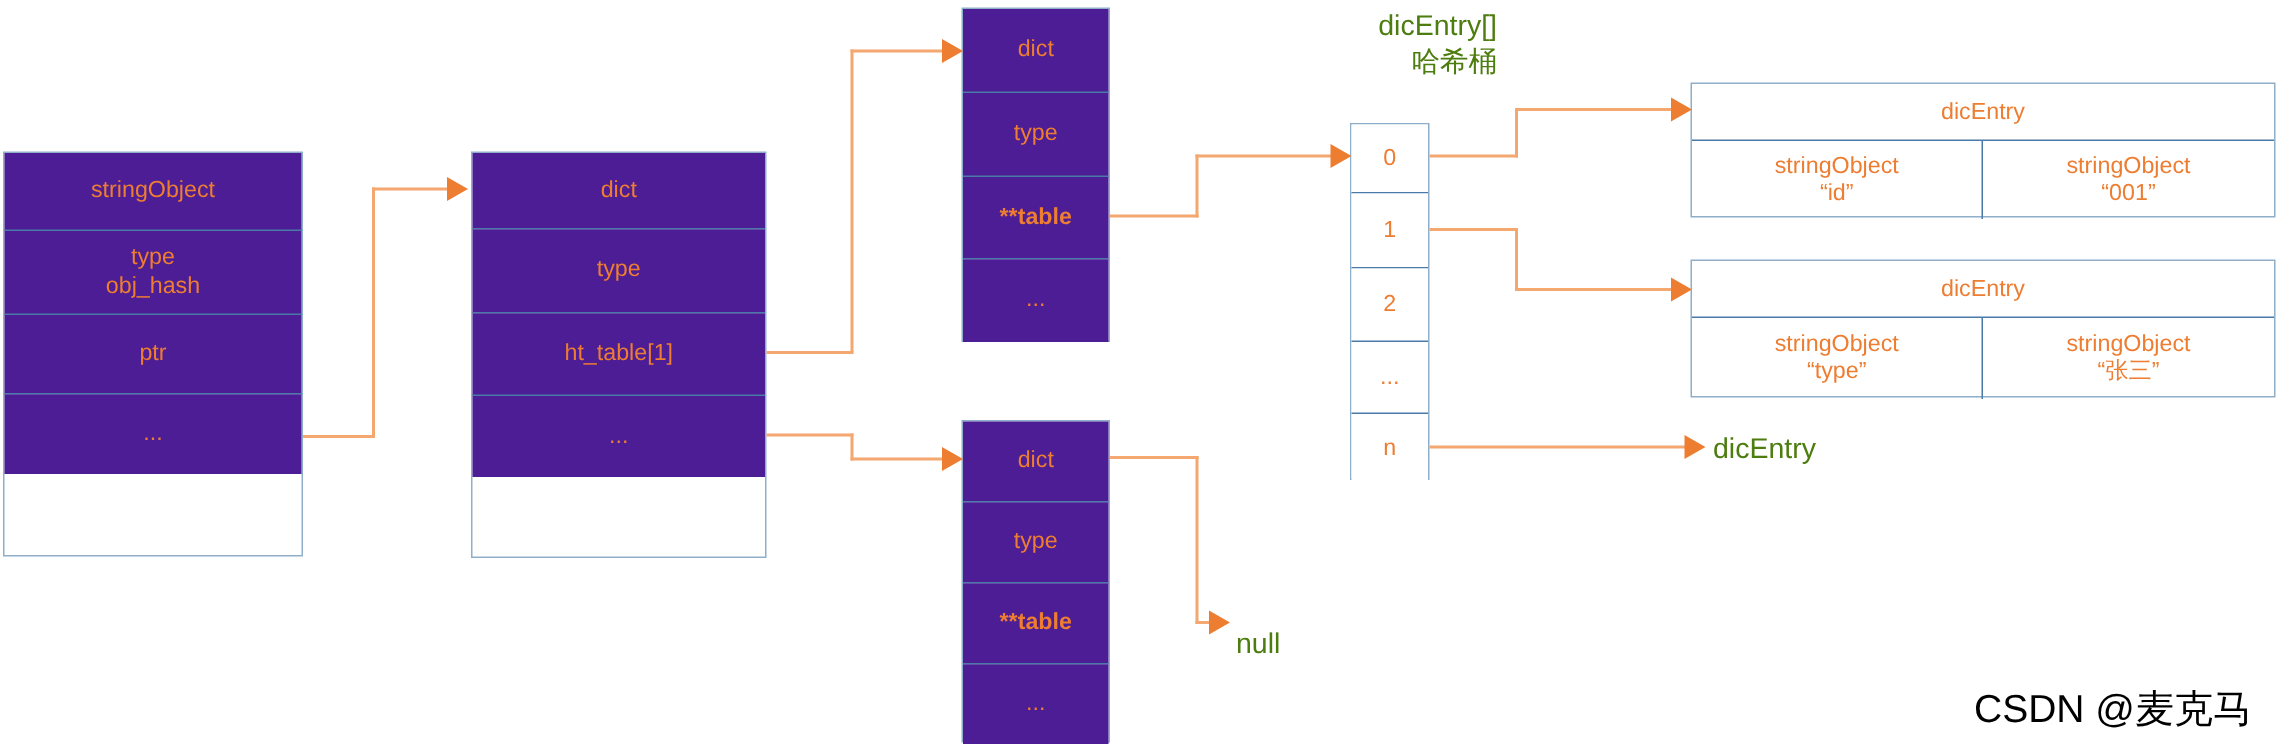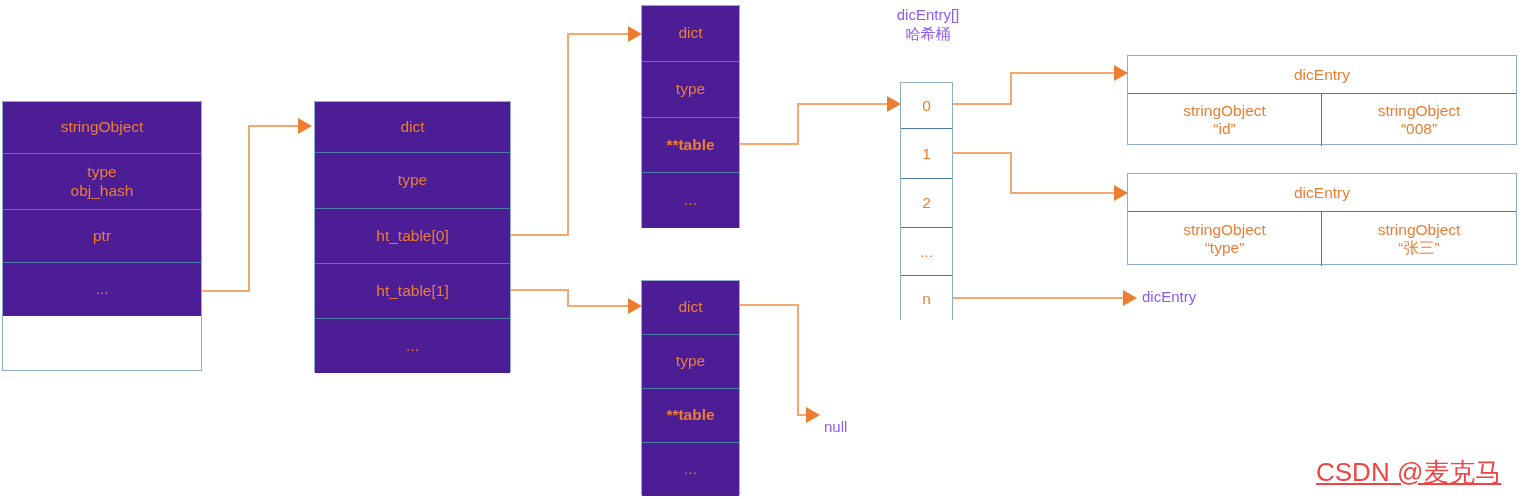--- a/index.html
+++ b/index.html
@@ -60,24 +60,24 @@
     flex:1 1 50%;
     display:flex; flex-direction:column;
     align-items:center; justify-content:center;
     color:#ED7D31; font-size:15.5px; line-height:1.18;
   }
   .entry-col.first { border-right:1.6px solid #4a7aa7; }
 
   
   .label {
     position:absolute;
-    color:#8b5cf6;
-    font-size:15px;
+    color:#4d7c0f;
+    font-size:19px;
     line-height:1.25;
-    text-align:center;
+    text-align:right;
     white-space:nowrap;
   }
 
   
   .hline, .vline {
     position:absolute;
     background:#F4A870;
   }
   .hline { height:2.2px; }
   .vline { width:2.2px; }
@@ -85,25 +85,24 @@
     position:absolute;
     width:0; height:0;
     border-top:8px solid transparent;
     border-bottom:8px solid transparent;
     border-left:14px solid #ED7D31;
   }
 
   
   #watermark {
     position:absolute;
-    color:#ef4444;
+    color:#000000;
     font-size:26px;
     white-space:nowrap;
     user-select:none;
-    text-decoration:underline;
   }
 </style>
 </head>
 <body>
 
 <div id="stage">
 
   <div class="box" style="left:2px; top:101px; width:200px; height:270px;">
     <div class="cell" style="height:52px;">
       <span class="two-line">stringObject</span>
@@ -120,23 +119,20 @@
     </div>
   </div>
 
   <div class="box" style="left:314px; top:101px; width:197px; height:271px;">
     <div class="cell" style="height:51px;">
       <span>dict</span>
     </div>
     <div class="cell" style="height:56px;">
       <span>type</span>
     </div>
-    <div class="cell" style="height:55px;">
-      <span>ht_table[0]</span>
-    </div>
     <div class="cell" style="height:55px;align-items:center;">
       <span>ht_table[1]</span>
     </div>
     <div class="cell" style="height:54px;">
       <span>...</span>
     </div>
   </div>
 
   <div class="box" style="left:641px; top:5px; width:99px; height:223px;">
     <div class="cell" style="height:56px;">
@@ -195,21 +191,21 @@
     <div class="entry-head">
       <span>dicEntry</span>
     </div>
     <div class="entry-body">
       <div class="entry-col first">
         <span>stringObject</span>
         <span>“id”</span>
       </div>
       <div class="entry-col">
         <span>stringObject</span>
-        <span>“008”</span>
+        <span>“001”</span>
       </div>
     </div>
   </div>
 
   <div class="box" style="left:1127px; top:173px; width:390px; height:92px;">
     <div class="entry-head">
       <span>dicEntry</span>
     </div>
     <div class="entry-body" style="height:54px;">
       <div class="entry-col first">

